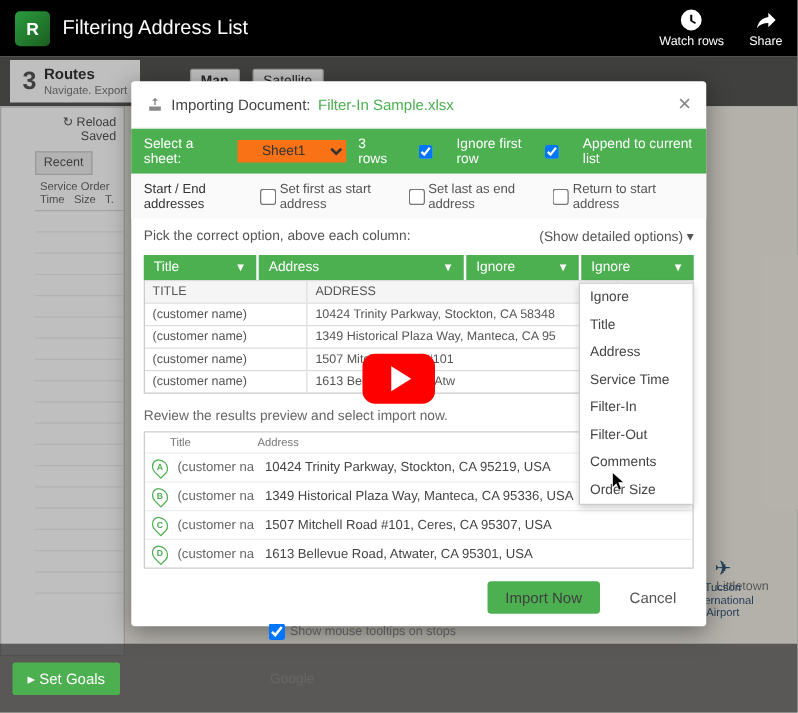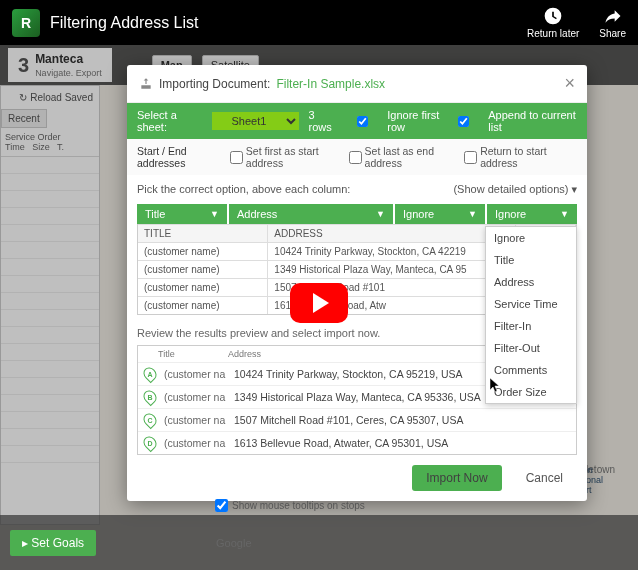--- a/index.html
+++ b/index.html
@@ -13,35 +13,35 @@
   .app-bg { position:absolute; top:45px; left:0; right:0; bottom:0; background:#e8eae5; }
   .top-toolbar { height:40px; background:rgba(60,60,60,0.85); display:flex; align-items:center; padding:0 8px; gap:10px; color:#ddd; font-size:11px; }
   .step-box { background:#fff; padding:4px 10px; display:flex; align-items:center; gap:6px; }
   .step-num { font-size:20px; font-weight:bold; color:#555; }
   .step-txt strong { font-size:12px; color:#333; display:block; }
   .step-txt span { font-size:9px; color:#777; }
   .mapctl { background:#fff; padding:3px 8px; color:#333; font-size:11px; border-radius:2px; border:1px solid #ccc; }
   .mapctl.active { font-weight:bold; }
   .map-area { position:absolute; top:40px; left:0; right:0; bottom:0; background:#f0ede4; }
   .map-label { position:absolute; color:#777; font-size:10px; }
-  .left-panel { position:absolute; top:85px; left:0; width:100px; height:440px; background:#fff; border:1px solid #ccc; }
+  .left-panel { position:absolute; top:85px; left:0; width:100px; height:440px; background:#fff; border:1px solid #ccc;padding-left:27px; }
   .reload { font-size:10px; padding:6px; color:#555; text-align:right; }
   .tab-row { display:flex; }
   .tab { padding:3px 6px; font-size:10px; border:1px solid #ccc; background:#eee; color:#555; }
   .col-hdrs { font-size:9px; color:#666; padding:4px; border-bottom:1px solid #ddd; }
   .grid-line { height:17px; border-bottom:1px solid #eee; }
   .modal-overlay { position:absolute; top:45px; left:0; right:0; bottom:0; background:rgba(0,0,0,0.25); }
-  .modal { position:absolute; top:65px; left:105px; width:460px; background:#fff; box-shadow:0 4px 20px rgba(0,0,0,0.4); border-radius:3px;margin-left:22px; }
+  .modal { position:absolute; top:65px; left:105px; width:460px; background:#fff; box-shadow:0 4px 20px rgba(0,0,0,0.4); border-radius:3px; }
   .modal-hdr { padding:8px 12px; display:flex; align-items:center; gap:6px; border-bottom:1px solid #eee; }
   .modal-hdr .ic { width:14px; height:14px; }
   .modal-hdr .t { font-size:12px; color:#444; }
   .modal-hdr .fn { color:#4caf50; }
   .modal-hdr .close { margin-left:auto; font-size:18px; color:#888; cursor:pointer; }
   .green-bar { background:#4caf50; color:#fff; padding:6px 10px; display:flex; align-items:center; gap:10px; font-size:11px; }
-  .green-bar select { background:#84cc16; color:#333; border:none; padding:2px 16px; font-size:11px; width:90px; }
+  .green-bar select { background:#f97316; color:#333; border:none; padding:2px 16px; font-size:11px; width:90px; }
   .green-bar .chk { display:flex; align-items:center; gap:19px; }
   .green-bar input[type=checkbox] { width:11px; height:11px; }
   .gray-row { background:#fafafa; padding:6px 10px; display:flex; align-items:center; font-size:10.5px; color:#555; }
   .gray-row .lbl { color:#333; }
   .gray-row label { display:flex; align-items:center; gap:3px; }
   .pick-row { padding:8px 10px; display:flex; justify-content:space-between; font-size:11px; color:#555; }
   .pick-row a { color:#555; text-decoration:none; }
   .cols-hdr { display:flex; padding:0 10px; gap:2px; }
   .col-sel { background:#4caf50; color:#fff; padding:4px 8px; flex:1; display:flex; justify-content:space-between; align-items:center; font-size:11px; cursor:pointer; position:relative; }
   .col-sel .caret { font-size:9px; }
@@ -82,37 +82,37 @@
 <body>
 
 <div class="video-header">
   <div class="logo">R</div>
   <div class="video-title">Filtering Address List</div>
   <div class="hdr-right">
     <div>
       <svg viewBox="0 0 24 24" fill="#fff">
           <path d="M12 2a10 10 0 100 20 10 10 0 000-20zm1 10.4l3.5 2.1-.8 1.3L11 13V7h2v5.4z"></path>
         </svg>
-      <span>Return later</span>
+      <span>Watch rows</span>
     </div>
     <div>
       <svg viewBox="0 0 24 24" fill="#fff">
           <path d="M14 9V5l7 7-7 7v-4.1c-5 0-8.5 1.6-11 5.1 1-5 4-10 11-11z"></path>
         </svg>
       <span>Share</span>
     </div>
   </div>
 </div>
 
 <div class="app-bg">
   <div class="top-toolbar">
     <div class="step-box">
       <div class="step-num">3</div>
       <div class="step-txt">
-        <strong>Manteca</strong>
+        <strong>Routes</strong>
         <span>Navigate. Export</span>
       </div>
     </div>
     <div style="flex:0 0 20px"></div>
     <div class="mapctl active">Map</div>
     <div class="mapctl">Satellite</div>
   </div>
   <div class="map-area">
     <div class="map-label" style="top:5px;left:300px;">Casas Adobes</div>
     <div class="map-label" style="bottom:130px;left:130px;">Valencia West</div>
@@ -228,21 +228,21 @@
     </div>
   </div>
   <div class="data-tbl">
     <div class="row hdr">
       <div class="cell c1">TITLE</div>
       <div class="cell c2">ADDRESS</div>
       <div class="cell c3">Monday</div>
     </div>
     <div class="row">
         <div class="cell c1">(customer name)</div>
-        <div class="cell c2">10424 Trinity Parkway, Stockton, CA 42219</div>
+        <div class="cell c2">10424 Trinity Parkway, Stockton, CA 58348</div>
         <div class="cell c3">x</div>
       </div>
     <div class="row">
         <div class="cell c1">(customer name)</div>
         <div class="cell c2">1349 Historical Plaza Way, Manteca, CA 95</div>
         <div class="cell c3">x</div>
       </div>
     <div class="row">
         <div class="cell c1">(customer name)</div>
         <div class="cell c2">1507 Mitchell Road #101</div>

